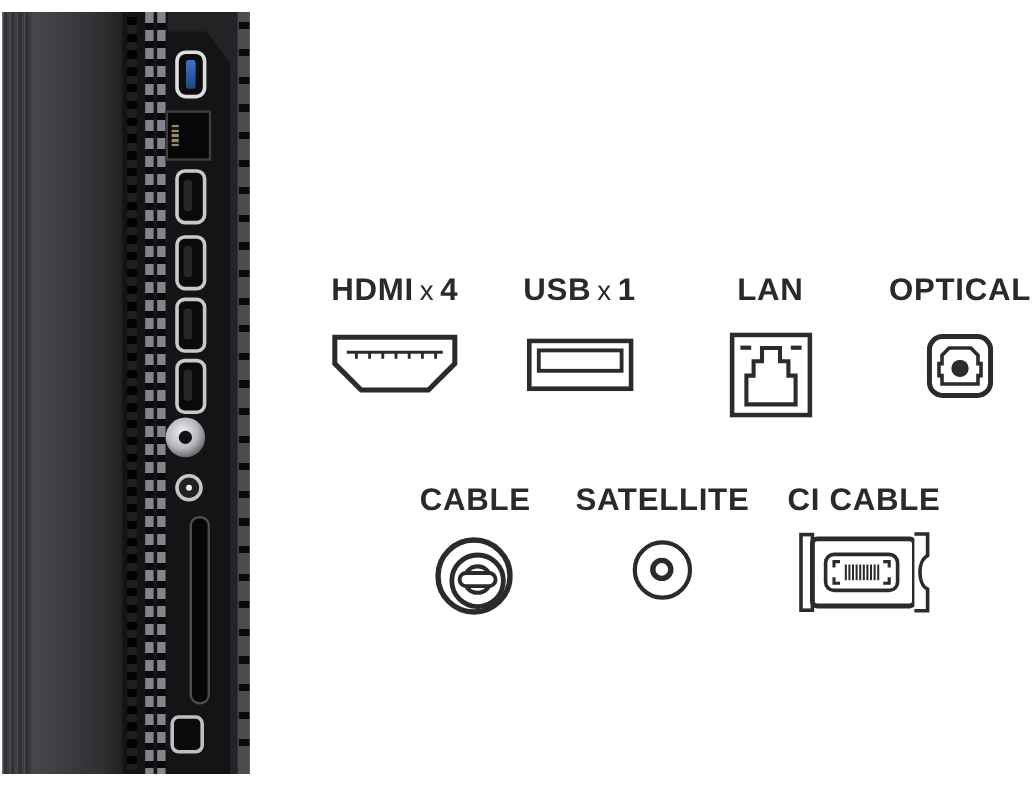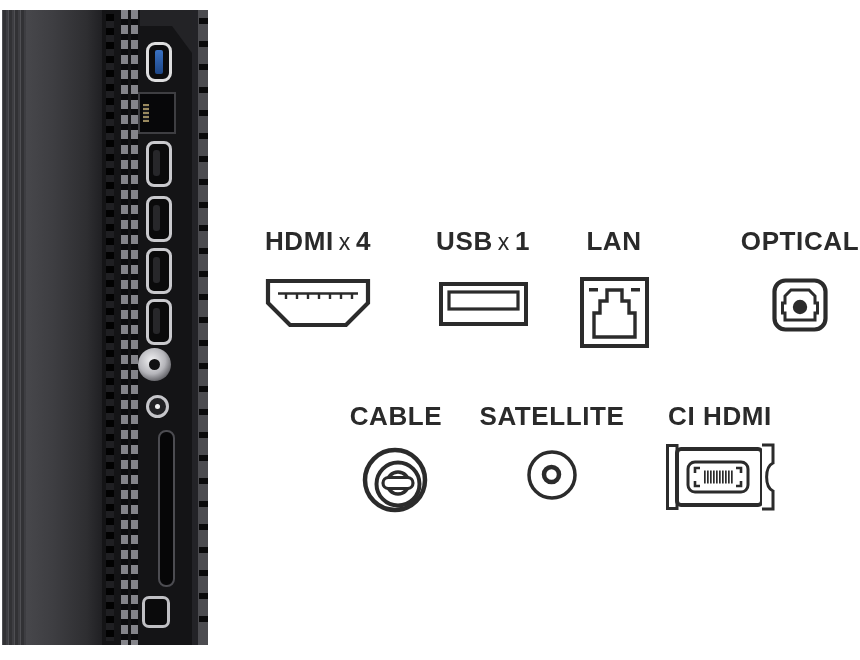--- a/index.html
+++ b/index.html
@@ -48,23 +48,23 @@
             border-radius:8px;background:#060607;}
   .optical-port{position:absolute;left:140px;top:586px;width:22px;height:26px;border:3px solid #bfbfc3;
             border-radius:7px;background:#0a0a0b;}
 
   
   .port-group{position:absolute;display:flex;flex-direction:column;align-items:center;}
   .port-label{font-size:26px;font-weight:700;color:#2a2a2a;letter-spacing:0.6px;white-space:nowrap;line-height:1;}
   .port-label .times{font-weight:400;font-size:23px;margin:0 5px;}
   .port-label .times:empty,.port-label .count:empty{display:none;margin:0;}
   .icon-wrap{line-height:0;}
-  .pg-hdmi{left:253px;top:228px;width:130px;}   .pg-hdmi .icon-wrap{margin-top:24px;}
+  .pg-hdmi{left:264px;top:228px;width:130px;}   .pg-hdmi .icon-wrap{margin-top:24px;}
   .pg-usb{left:420px;top:228px;width:126px;justify-content:center;}    .pg-usb .icon-wrap{margin-top:28px;}
-  .pg-lan{left:560px;top:228px;width:108px;}    .pg-lan .icon-wrap{margin-top:23px;}
+  .pg-lan{left:588px;top:228px;width:108px;}    .pg-lan .icon-wrap{margin-top:23px;}
   .pg-optical{left:742px;top:228px;width:116px;}.pg-optical .icon-wrap{margin-top:24px;}
   .pg-cable{left:340px;top:403px;width:112px;}  .pg-cable .icon-wrap{margin-top:17px;}
   .pg-satellite{left:494px;top:403px;width:116px;justify-content:center;}.pg-satellite .icon-wrap{margin-top:21px;}
   .pg-ci{left:654px;top:403px;width:132px;}     .pg-ci .icon-wrap{margin-top:13px;}
   svg{display:block;}
   svg *{stroke:#2b2b2b;fill:none;stroke-linejoin:miter;}
   svg .fill{fill:#2b2b2b;stroke:none;}
   svg .white{fill:#ffffff;}
 </style>
 </head>
@@ -173,21 +173,21 @@
     <div class="port-label"><span class="pname">SATELLITE</span></div>
     <div class="icon-wrap">
       <svg width="52" height="52" viewBox="0 0 52 52">
         <circle cx="26" cy="25" r="23" stroke-width="3.5"></circle>
         <circle cx="25.5" cy="24.5" r="7.5" stroke-width="4.5"></circle>
       </svg>
     </div>
   </div>
 
   <div class="port-group pg-ci">
-    <div class="port-label"><span class="pname">CI HDMI</span></div>
+    <div class="port-label"><span class="pname">CI CABLE</span></div>
     <div class="icon-wrap">
       <svg width="112" height="70" viewBox="0 0 112 70">
         <rect x="3.5" y="3.5" width="9.5" height="63" stroke-width="3"></rect>
         <rect x="13" y="7" width="85" height="56" rx="4" stroke-width="4"></rect>
         <path class="white" d="M98 3 H109 V21 C100.5 25 100.5 45 109 49 V67 H98" stroke-width="3"></path>
         <rect x="24" y="20" width="60" height="30" rx="7" stroke-width="3"></rect>
         <path d="M36 26 H31 V31 M72 26 H77 V31 M31 39 V44 H36 M77 39 V44 H72" stroke-width="2.6"></path>
         <line x1="40" y1="35" x2="69" y2="35" stroke-width="13" stroke-dasharray="1.7 1.3"></line>
       </svg>
     </div>

